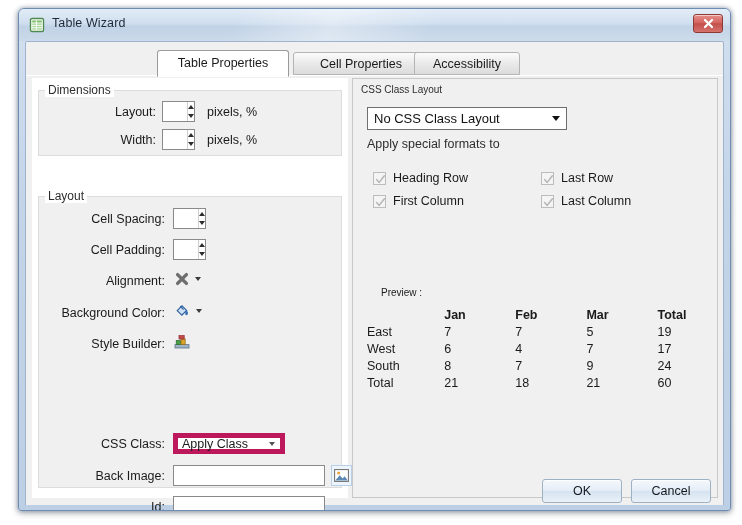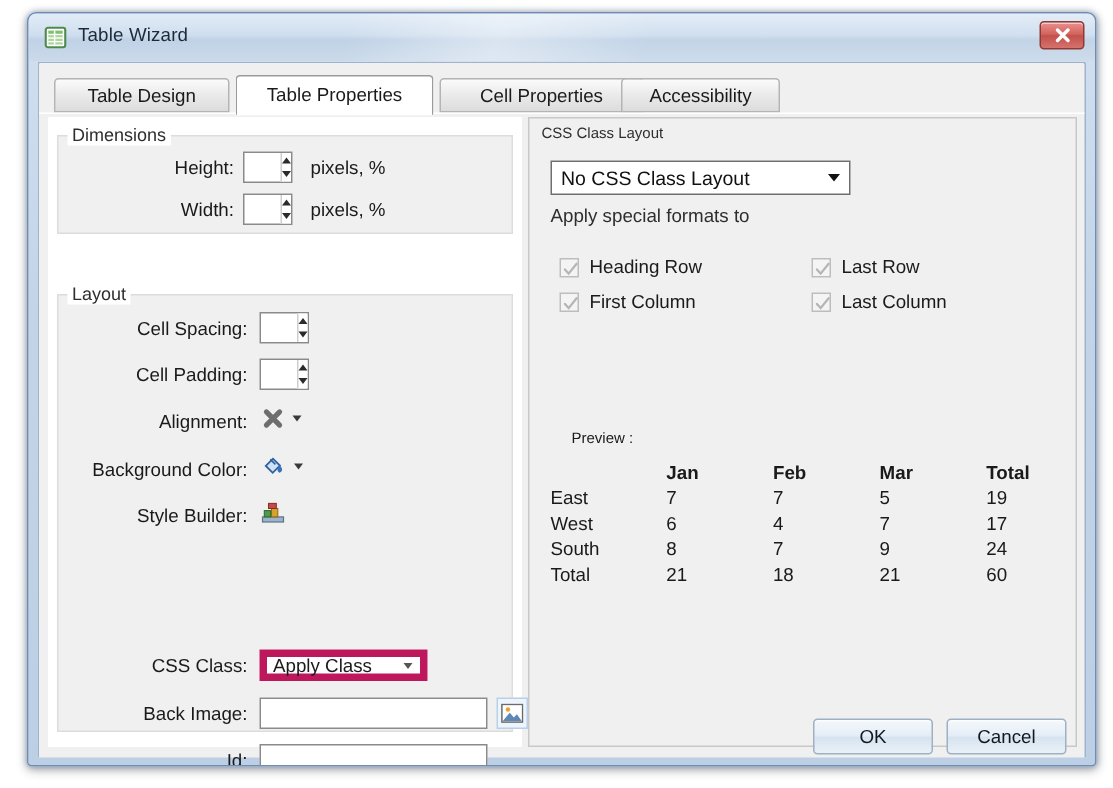--- a/index.html
+++ b/index.html
@@ -362,33 +362,32 @@
       <div id="close-button" title="Close">
         <svg width="13" height="13" viewBox="0 0 13 13">
           <path d="M3 3 L10 10 M10 3 L3 10" stroke="#ffffff" stroke-width="2.3" stroke-linecap="round" fill="none"></path>
         </svg>
       </div>
     </div>
 
     <div id="client">
 
       <div id="tabstrip">
-        <div class="tab" style="left:10px;width:117px;">Table Design</div>
         <div class="tab active" style="left:131px;width:132px;">Table Properties</div>
         <div class="tab" style="left:267px;width:136px;">Cell Properties</div>
         <div class="tab" style="left:388px;width:106px;">Accessibility</div>
       </div>
       <div id="tab-line"></div>
 
       <div id="left-panel">
 
         <div class="groupbox" id="gb-dimensions">
           <span class="groupbox-label">Dimensions</span>
 
-          <span class="field-label" style="left:22px; top:14px; width:95px;">Height:</span>
+          <span class="field-label" style="left:22px; top:14px; width:95px;">Layout:</span>
           <div class="spinner" style="left:123px; top:10px;">
             <input class="sp-input" type="text" value="" style="">
             <span class="sp-btns">
               <span class="sp-up">
                   <i class="arrow-up"></i>
                 </span>
               <span class="sp-dn">
                   <i class="arrow-dn"></i>
                 </span>
             </span>

